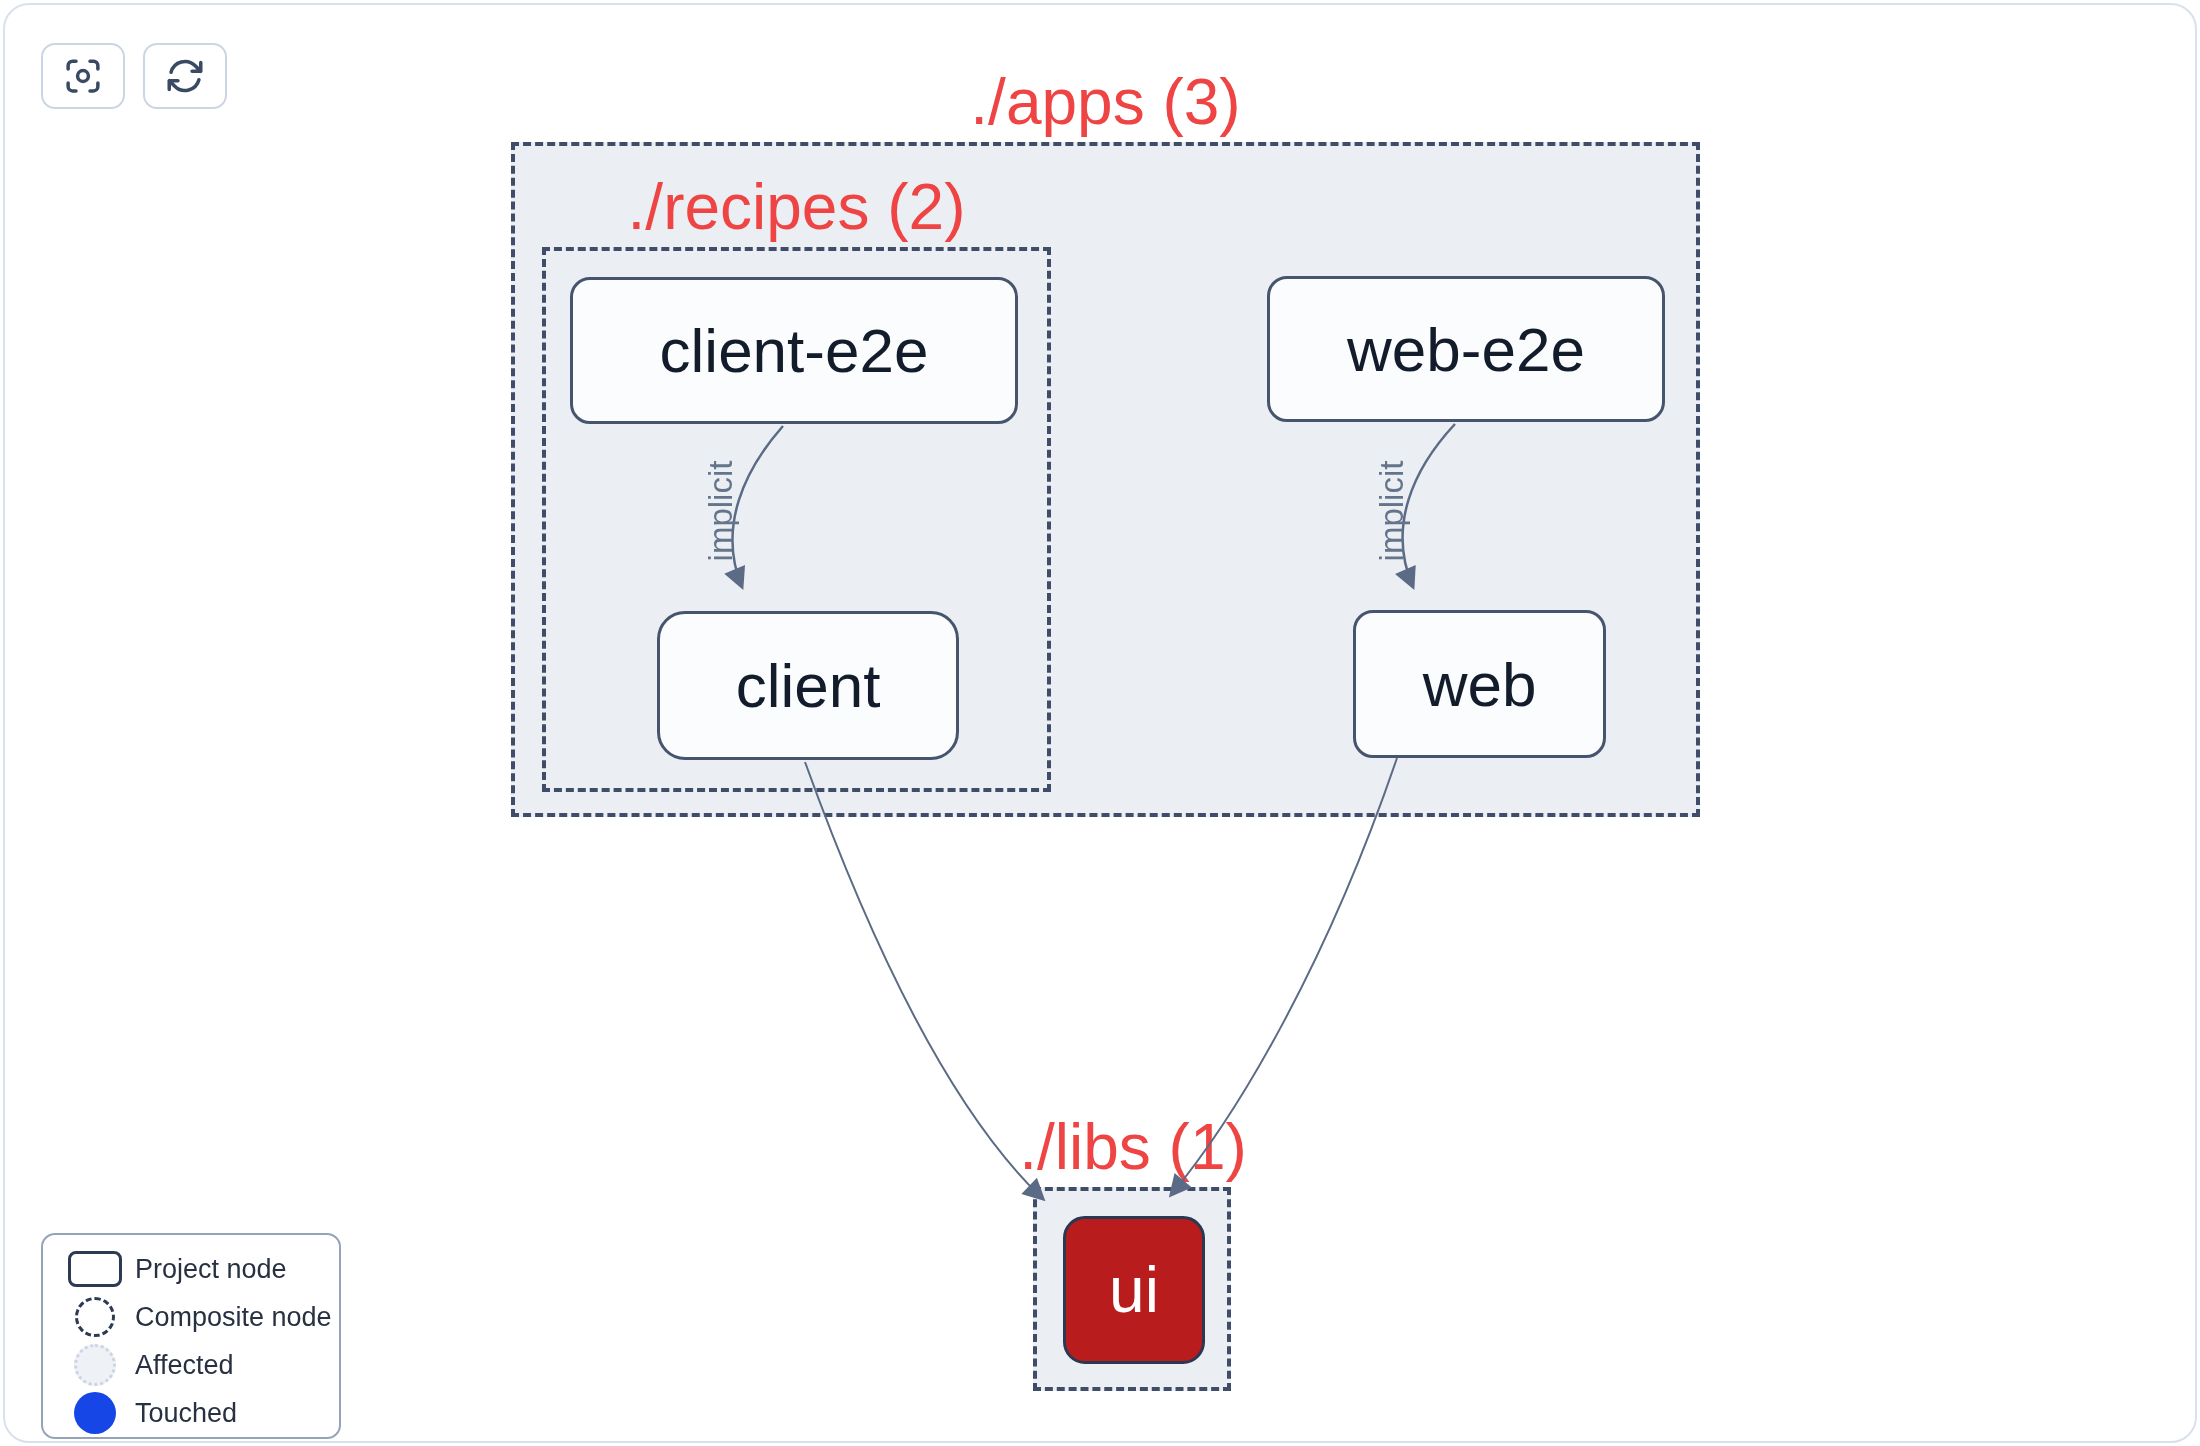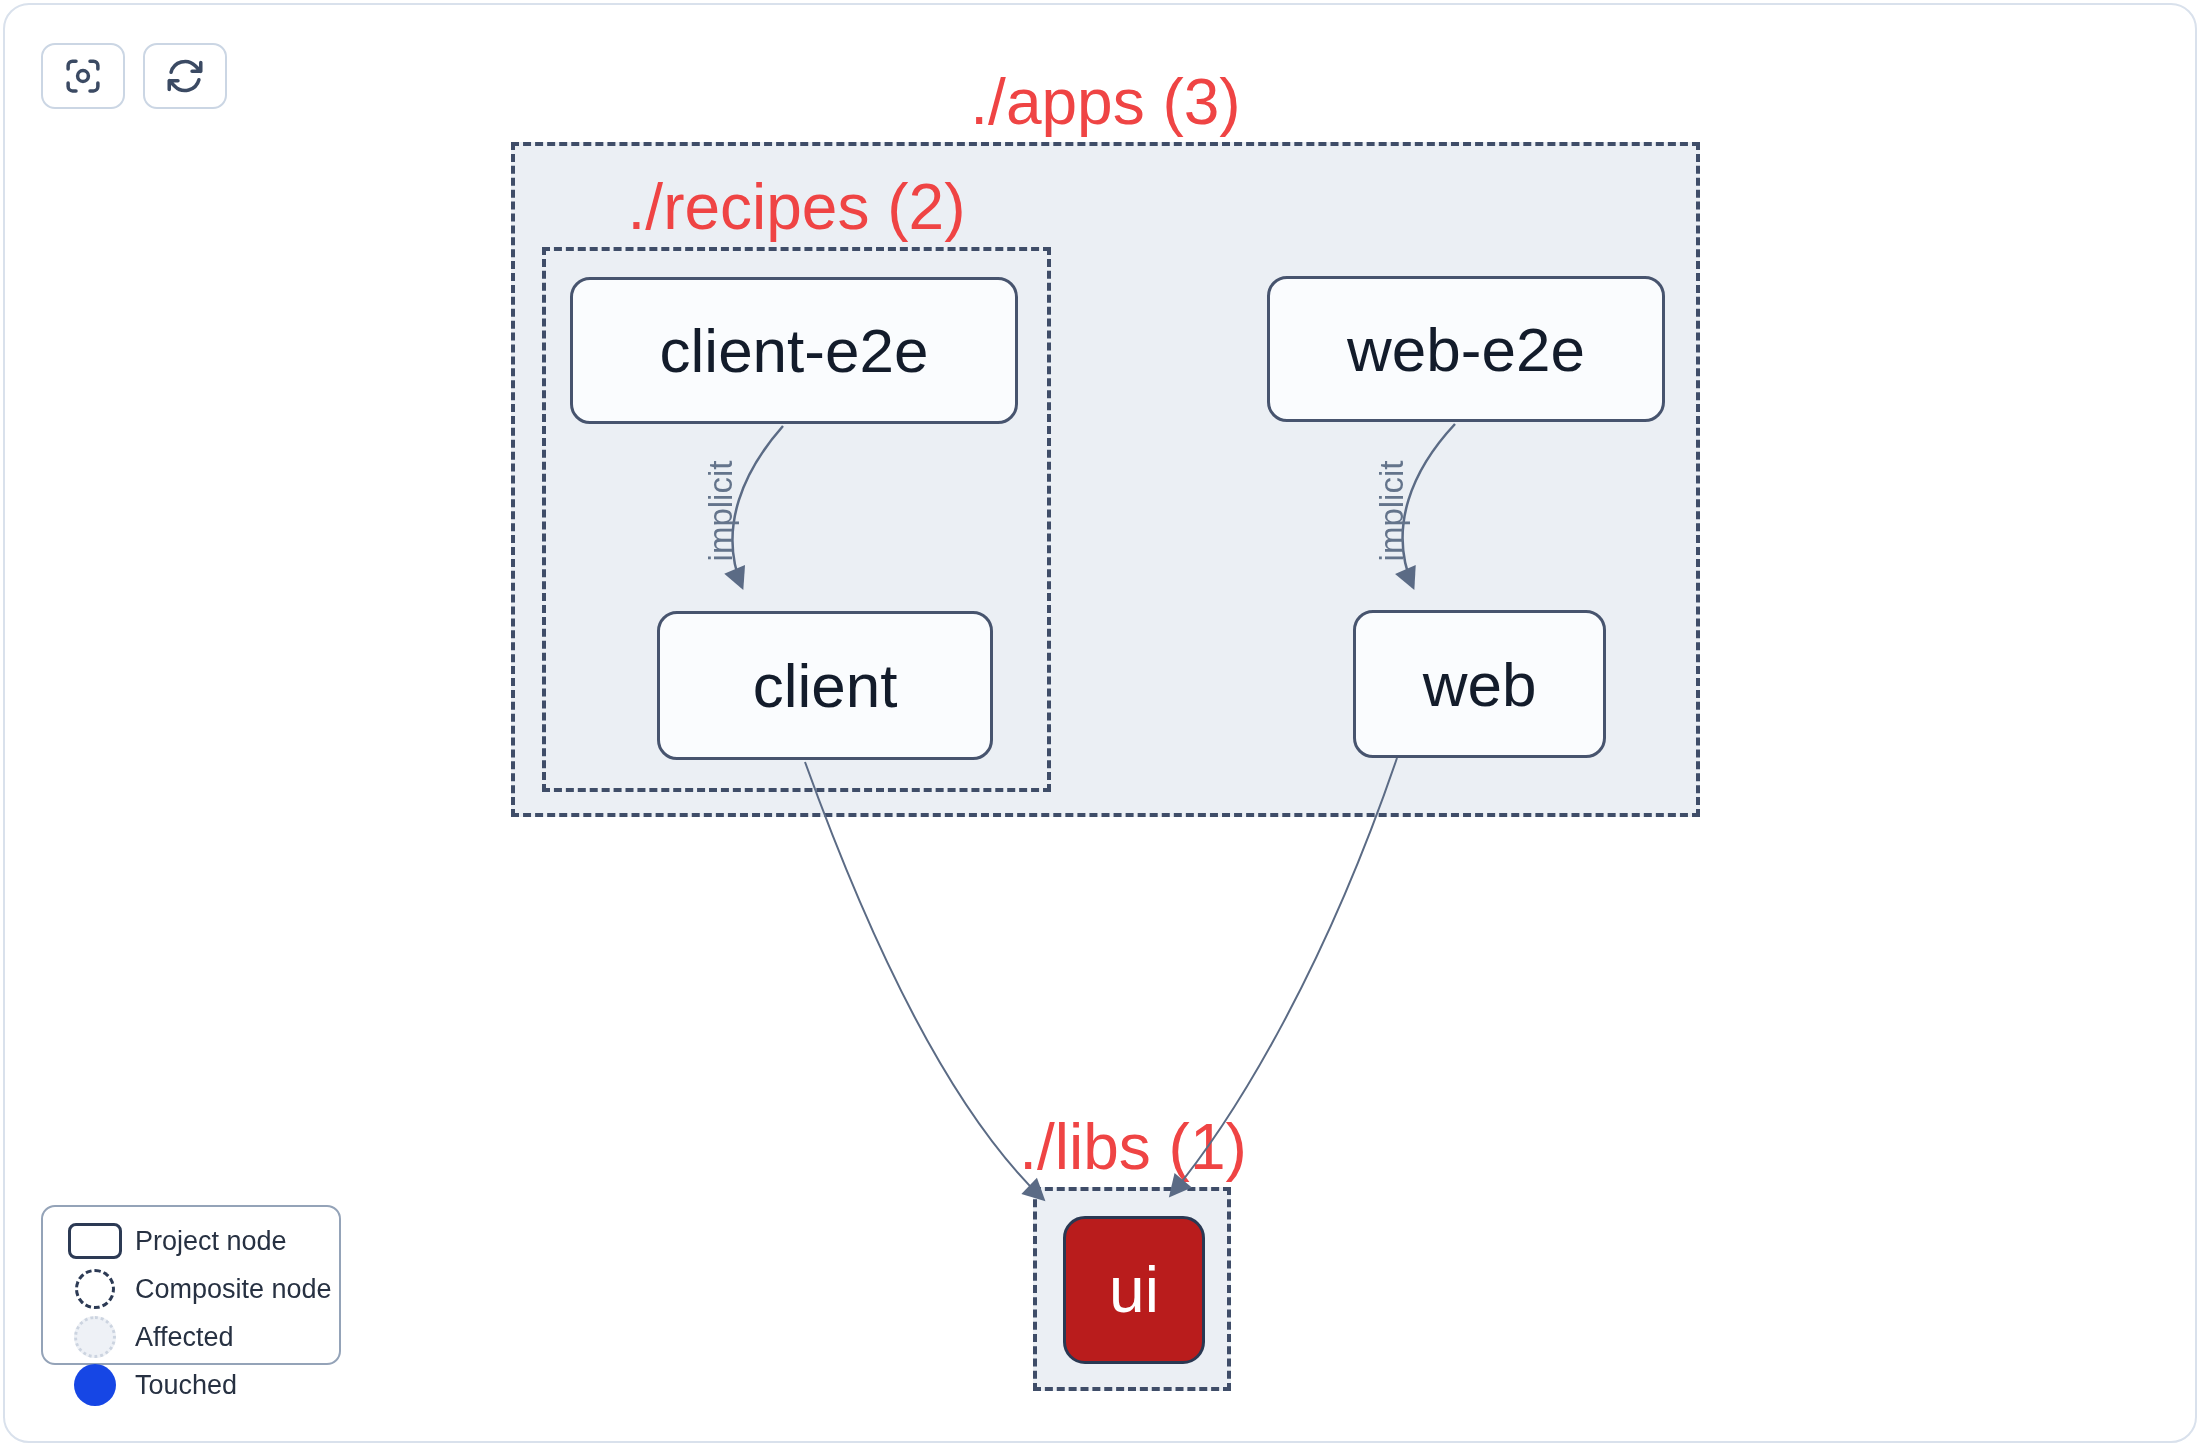--- a/index.html
+++ b/index.html
@@ -86,36 +86,36 @@
     box-sizing: border-box;
     display: flex;
     align-items: center;
     justify-content: center;
     font-size: 62px;
     color: #131c2b;
     cursor: pointer;
   }
   #node-client-e2e { left: 565px;  top: 272px;  width: 448px; height: 147px; }
   #node-web-e2e    { left: 1262px; top: 271px;  width: 398px; height: 146px; }
-  #node-client     { left: 652px;  top: 606px;  width: 336px; height: 149px; }
+  #node-client     { left: 652px;  top: 606px;  width: 302px; height: 149px; border-radius: 28px; }
   #node-web        { left: 1348px; top: 605px;  width: 253px; height: 148px; }
   #node-ui {
     left: 1058px; top: 1211px; width: 142px; height: 148px;
     background: #b91c1c;
     border-color: #2a3852;
     border-radius: 22px;
     color: #ffffff;
     font-size: 64px;
   }
 
   
   .legend {
     position: absolute;
-    left: 36px; top: 1200px;
-    width: 300px; height: 160px;
+    left: 36px; top: 1228px;
+    width: 300px; height: 206px;
     background: #ffffff;
     border: 2px solid #94a3b8;
     border-radius: 14px;
     box-sizing: border-box;
     padding-top: 10px;
   }
   .legend-row {
     display: flex;
     align-items: center;
     height: 48px;

